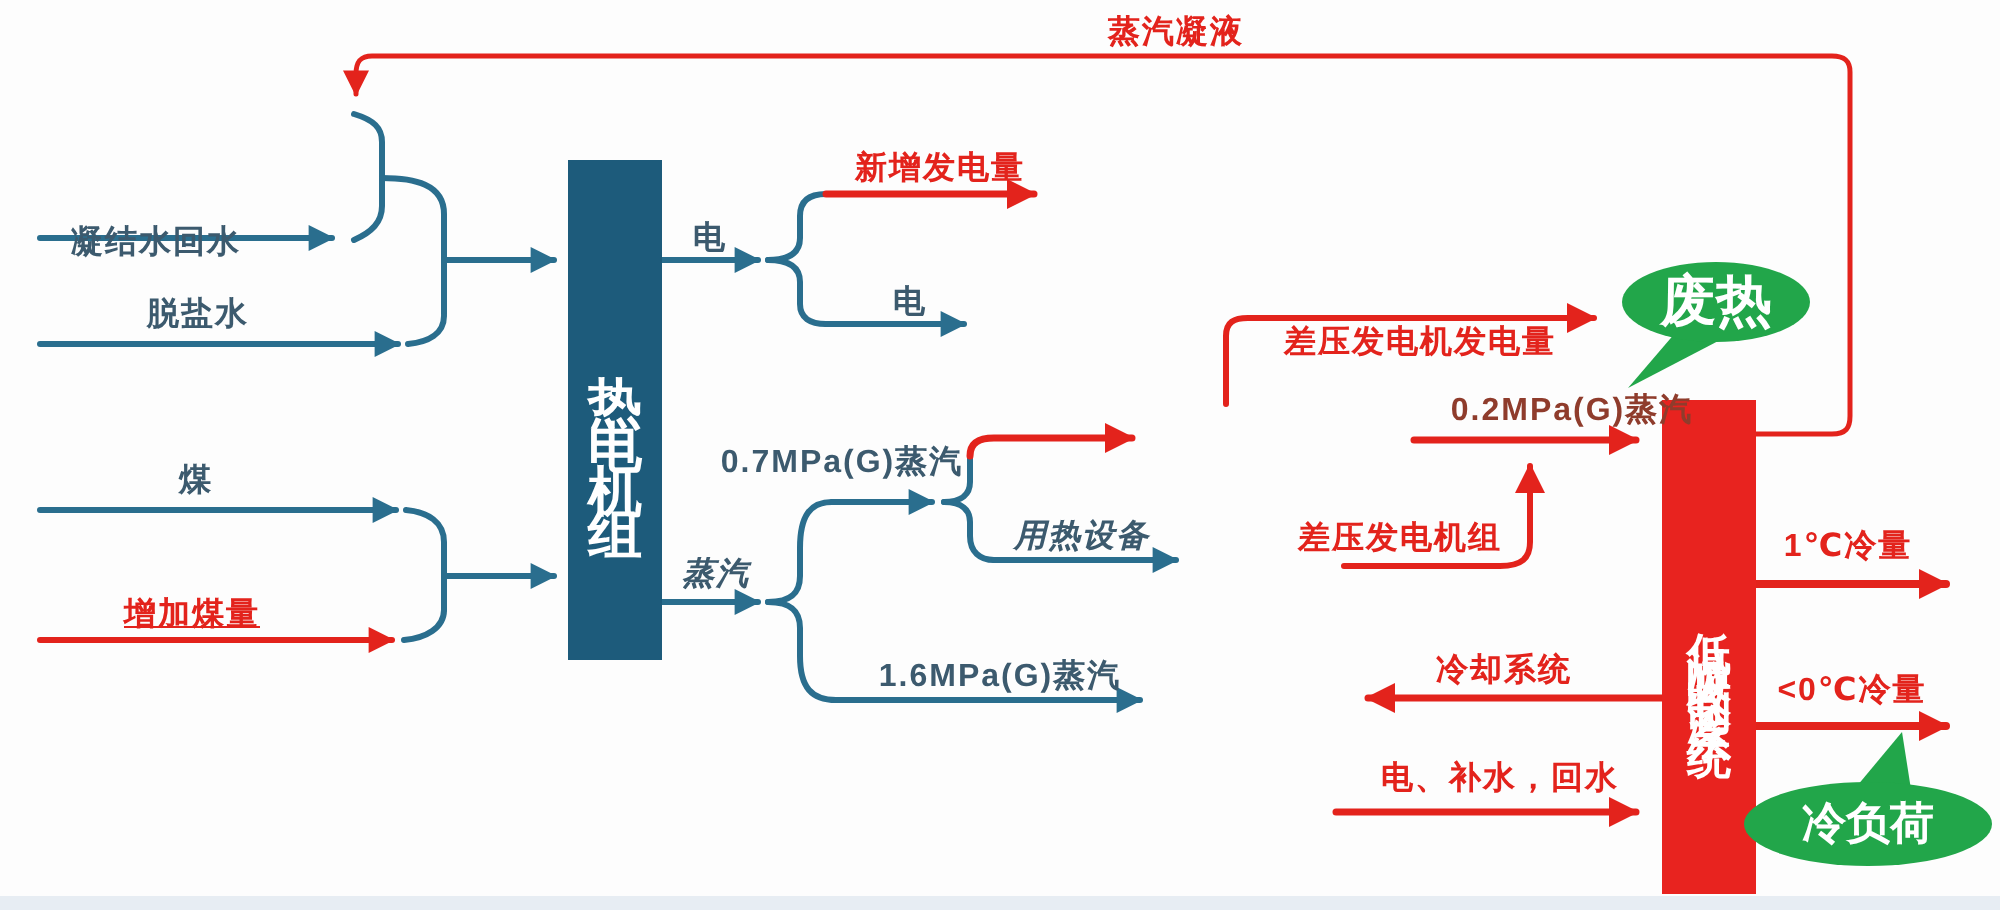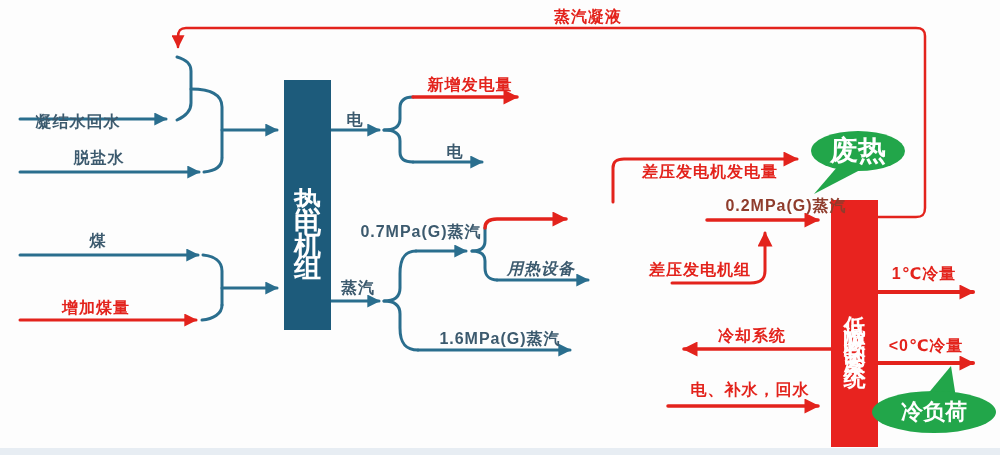--- a/index.html
+++ b/index.html
@@ -109,25 +109,25 @@
     <span>废热</span>
   </div>
   <div class="bubble" style="left:872px;top:391px;width:124px;height:42px;font-size:22px;">
     <span>冷负荷</span>
   </div>
 
   <div class="label c-red" style="left:588px;top:8px;">蒸汽凝液</div>
   <div class="label c-dark" style="left:78px;top:113px;">凝结水回水</div>
   <div class="label c-dark" style="left:99px;top:149px;font-family:Liberation Serif, serif;">脱盐水</div>
   <div class="label c-dark" style="left:98px;top:232px;">煤</div>
-  <div class="label c-red" style="left:96px;top:299px;">增加煤量</div>
+  <div class="label c-red" style="left:96px;top:299px;text-decoration:underline;">增加煤量</div>
   <div class="label c-dark" style="left:355px;top:111px;">电</div>
   <div class="label c-red" style="left:470px;top:76px;">新增发电量</div>
   <div class="label c-dark" style="left:455px;top:143px;">电</div>
-  <div class="label c-dark" style="left:358px;top:279px;">蒸汽</div>
+  <div class="label c-dark" style="left:358px;top:279px;font-style:italic;">蒸汽</div>
   <div class="label c-dark" style="left:421px;top:223px;">0.7MPa(G)蒸汽</div>
   <div class="label c-dark" style="left:541px;top:260px;font-style:italic;">用热设备</div>
   <div class="label c-dark" style="left:500px;top:330px;">1.6MPa(G)蒸汽</div>
   <div class="label c-red" style="left:710px;top:139px;margin-top:24px;">差压发电机发电量</div>
   <div class="label c-dkred" style="left:772px;top:197px;padding-left:28px;">0.2MPa(G)蒸汽</div>
   <div class="label c-red" style="left:700px;top:261px;">差压发电机组</div>
   <div class="label c-red" style="left:752px;top:327px;">冷却系统</div>
   <div class="label c-red" style="left:734px;top:381px;margin-left:16px;">电、补水，回水</div>
   <div class="label c-red" style="left:924px;top:265px;">1℃冷量</div>
   <div class="label c-red" style="left:926px;top:337px;">&lt;0℃冷量</div>

